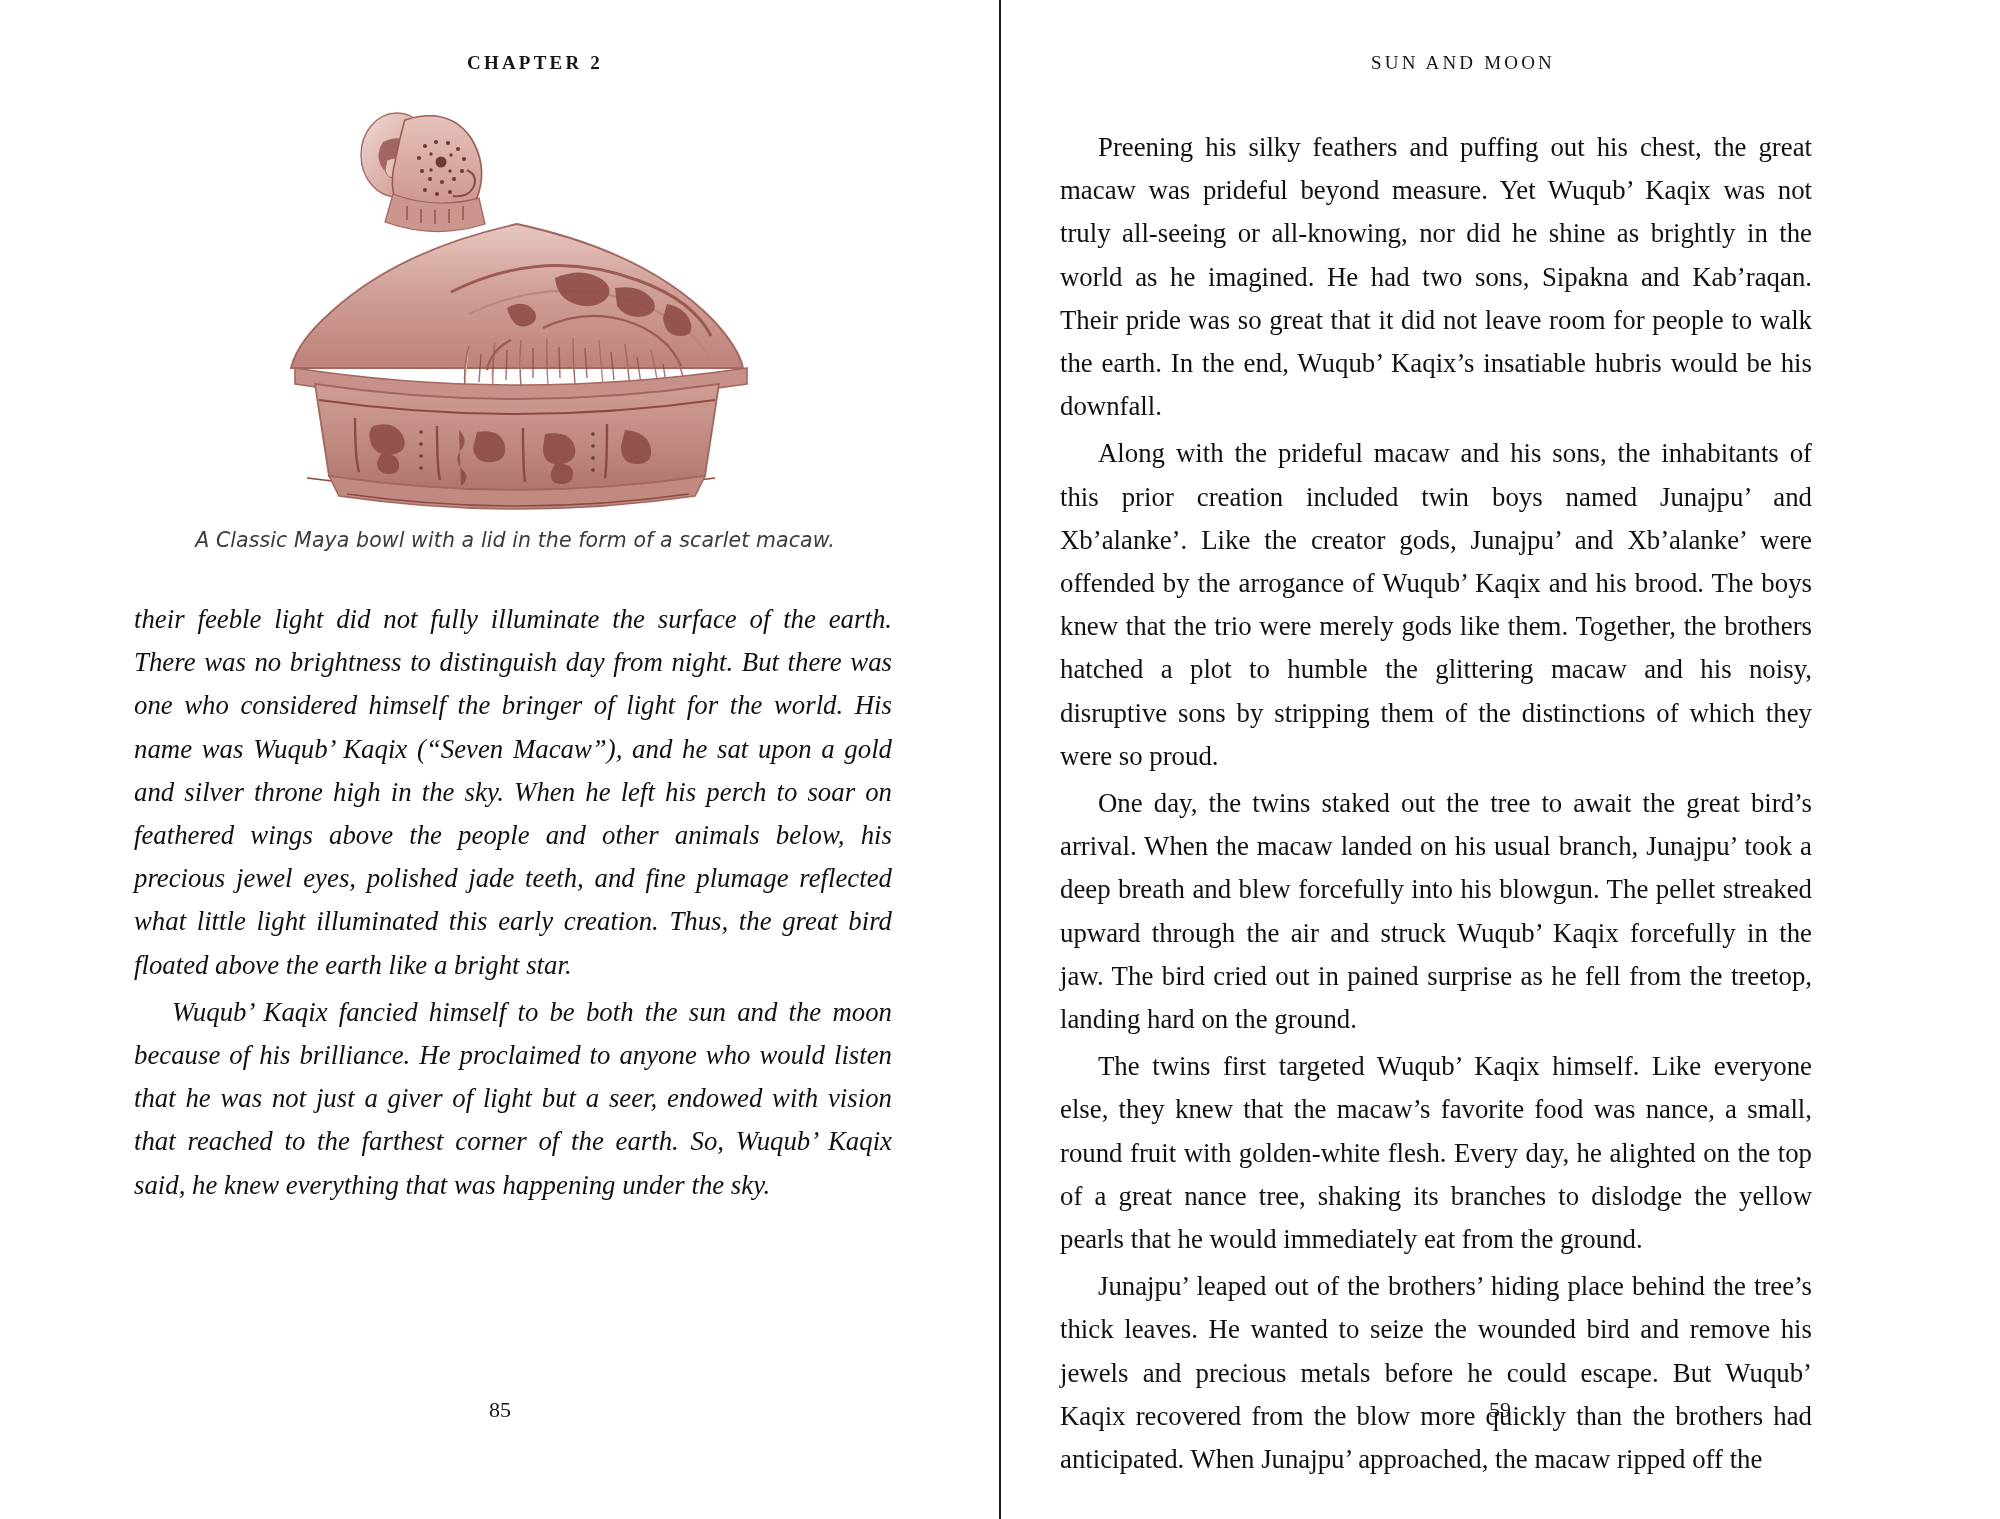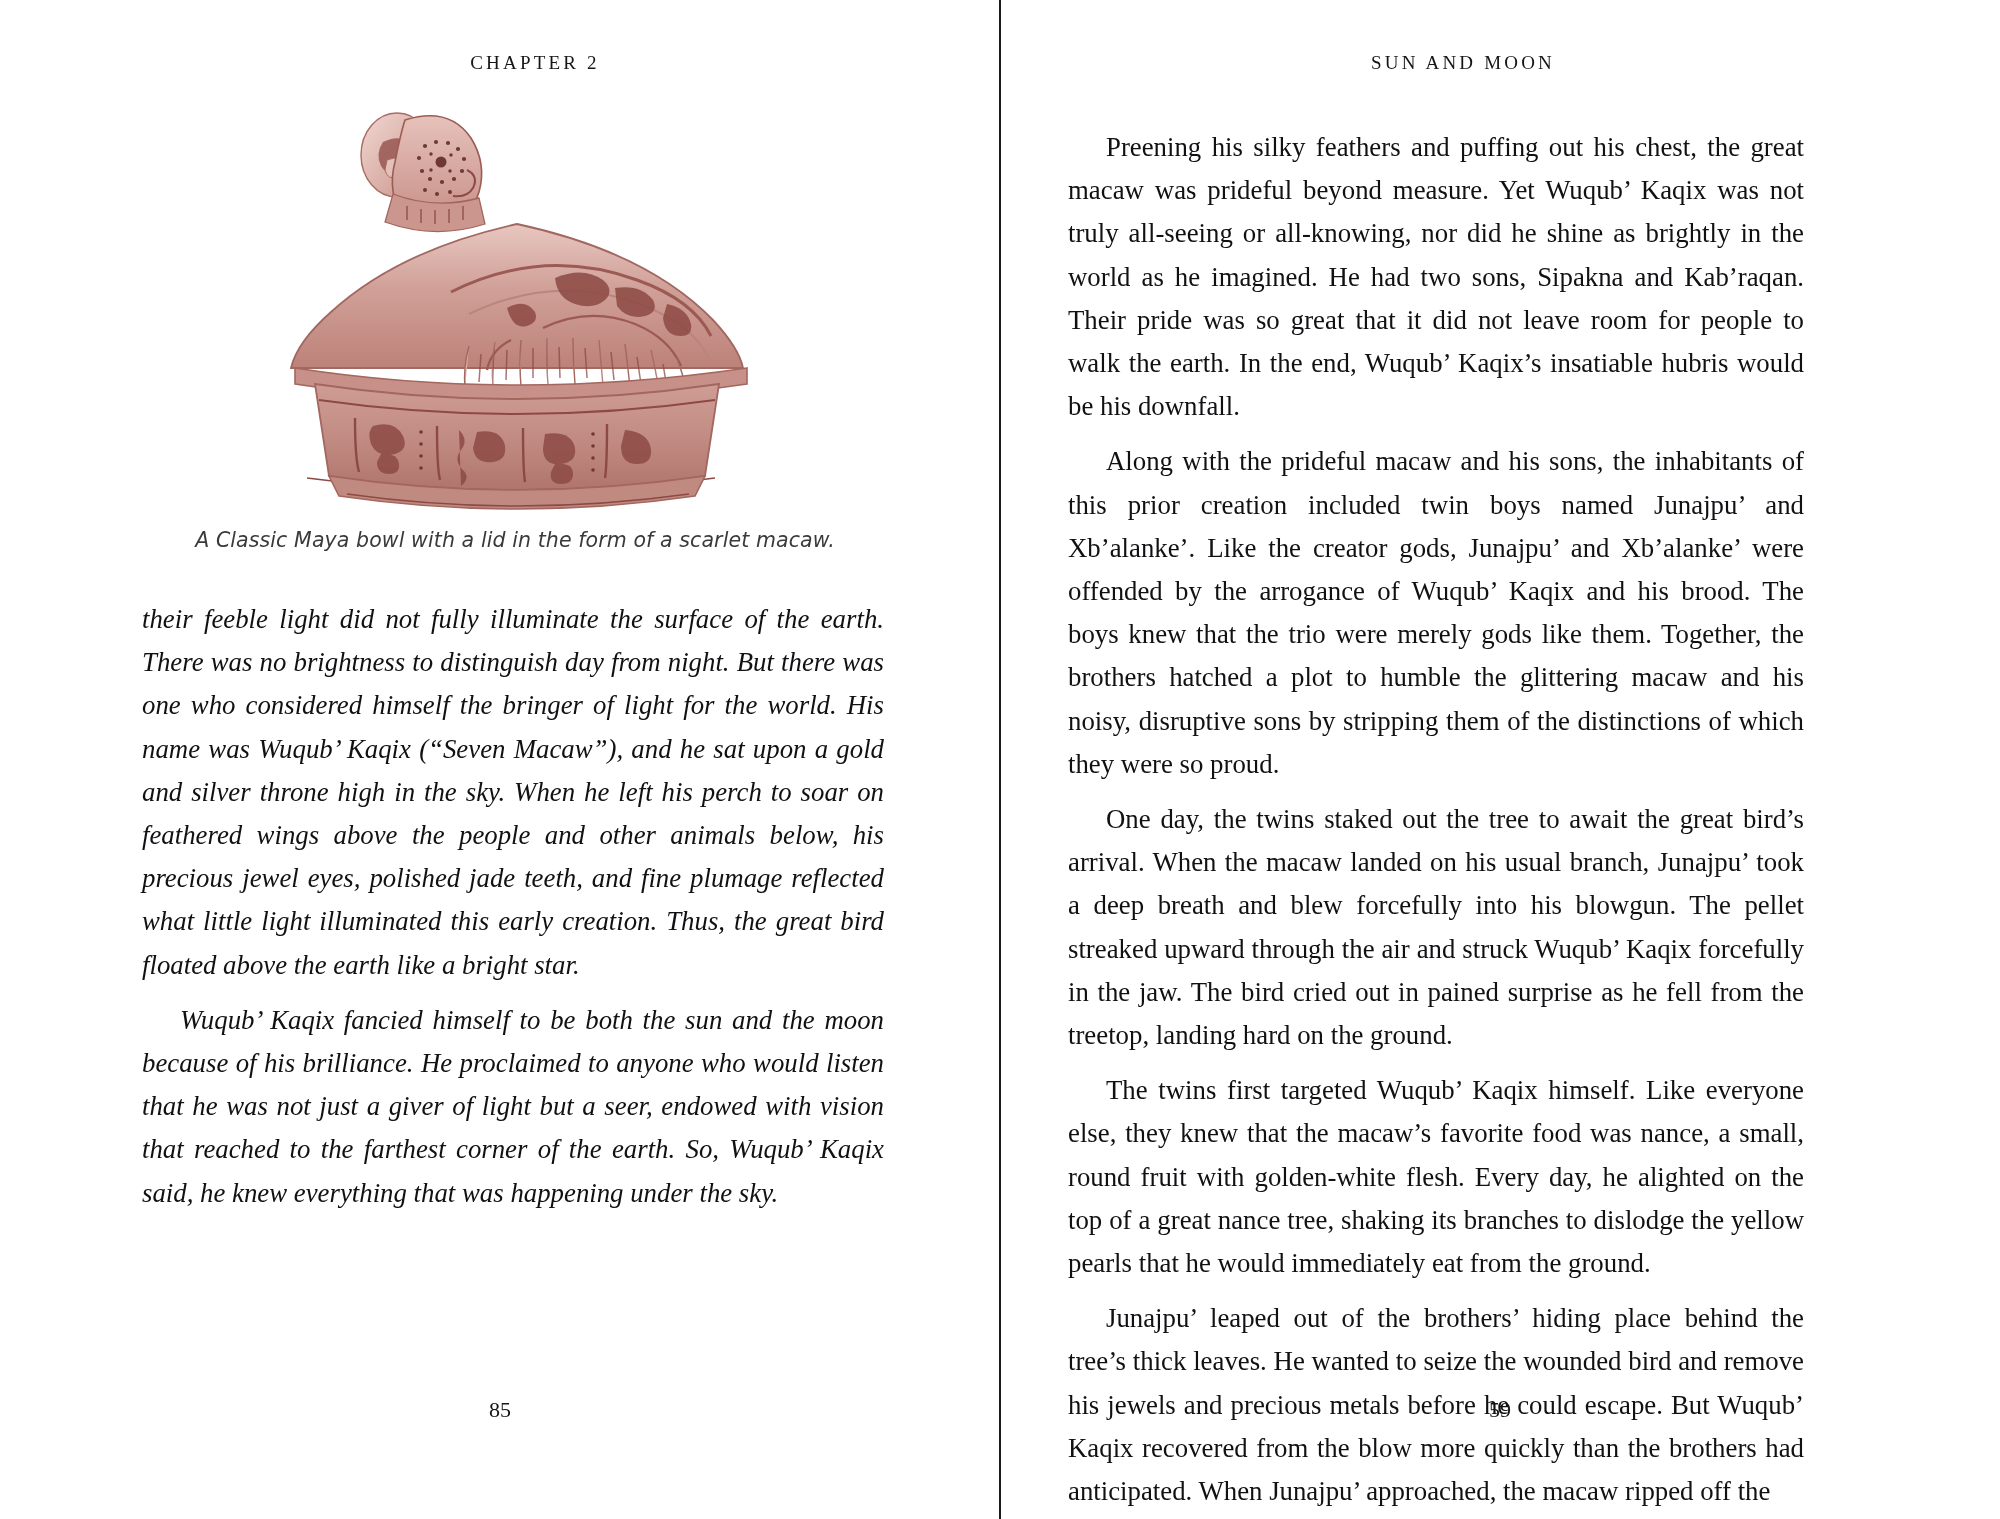--- a/index.html
+++ b/index.html
@@ -30,21 +30,21 @@
 
   .running-head{
     text-align:center;
     font-family:"Liberation Serif", serif;
     font-size:19px;
     letter-spacing:3.2px;
     color:#16161a;
     padding-top:52px;
     text-transform:uppercase;
   }
-  .running-head-left{padding-left:40px;}
+  .running-head-left{padding-left:40px;font-weight:bold;}
   .running-head-right{padding-right:30px;}
 
   .figure{
     margin:0;
     padding-top:8px;
     text-align:center;
   }
   .figure svg{display:block;margin:0 auto;}
   .figcaption{
     font-family:"DejaVu Sans", sans-serif;
@@ -59,21 +59,21 @@
   .body-col{
     font-size:26.8px;
     line-height:43.2px;
     color:#111114;
     text-align:justify;
     text-justify:inter-word;
     -webkit-hyphens:none;hyphens:none;
   }
   .body-left{margin-top:46px;width:766px;font-style:italic;}
   .body-right{margin-top:52px;width:760px;}
-  .body-col p{margin:12px;}
+  .body-col p{margin:4px;}
   .body-col p.indent{text-indent:38px;}
 
   .folio{
     position:absolute;
     bottom:96px;
     width:100%;
     left:0;
     text-align:center;
     font-size:22px;
     color:#16161a;

